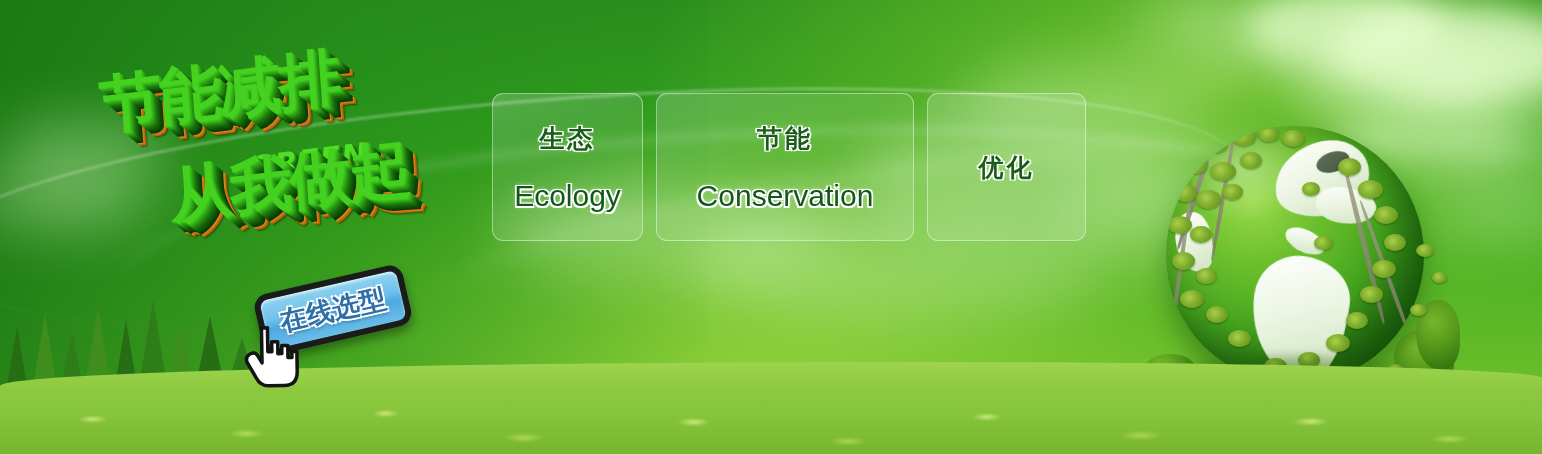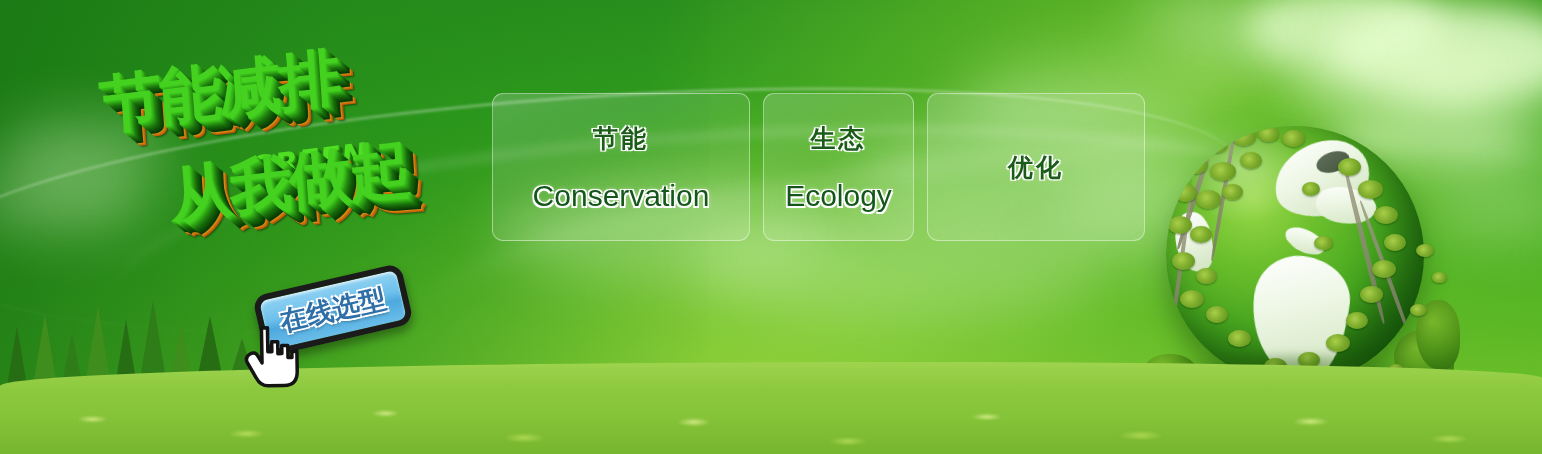--- a/index.html
+++ b/index.html
@@ -190,21 +190,21 @@
   .cards { position:absolute; left:492px; top:93px; display:flex; gap:13px; }
   .card {
     width:151px; height:148px;
     border-radius:11px;
     background:linear-gradient(160deg, rgba(255,255,255,.20) 0%, rgba(255,255,255,.09) 45%, rgba(255,255,255,.16) 100%);
     border:1px solid rgba(255,255,255,.42);
     display:flex; flex-direction:column; align-items:center; justify-content:center;
     gap:24px;
   }
   .card.w2 { width:258px; }
-  .card.w3 { width:218px; }
+  .card.w3 { width:159px; }
   .card-zh {
     font-family:"DejaVu Sans", sans-serif;
     font-size:25px; font-weight:bold; letter-spacing:3px;
     color:#1b5c18;
     text-shadow:
       -1.4px -1.4px 0 #fff, 1.4px -1.4px 0 #fff,
       -1.4px 1.4px 0 #fff, 1.4px 1.4px 0 #fff,
       0 0 3px rgba(255,255,255,.9);
   }
   .card-en {
@@ -442,27 +442,27 @@
       <span class="cta-label">在线选型</span>
     </div>
     <span class="cursor-hand">
       <svg viewBox="0 0 62 70" width="62" height="70">
         <path d="M20 6 L26 6 L26 30 L30 30 L30 20 L36 20 L36 32 L40 32 L40 24 L46 24 L46 36 L50 36 L50 30 L55 30 L55 50 Q55 64 42 64 L26 64 Q18 64 14 56 L5 40 Q3 35 8 32 Q13 29 16 34 L20 41 Z" fill="#ffffff" stroke="#141414" stroke-width="3.5" stroke-linejoin="round"></path>
       </svg>
     </span>
   </div>
 
   <div class="cards">
+    <div class="card">
+      <span class="card-zh">生态</span>
+      <span class="card-en">Ecology</span>
+    </div>
     <div class="card w2">
       <span class="card-zh">节能</span>
       <span class="card-en">Conservation</span>
     </div>
-    <div class="card">
-      <span class="card-zh">生态</span>
-      <span class="card-en">Ecology</span>
-    </div>
     <div class="card w3">
       <span class="card-zh">优化</span>
     </div>
   </div>
 
 
 </div>
 
 </body></html>

